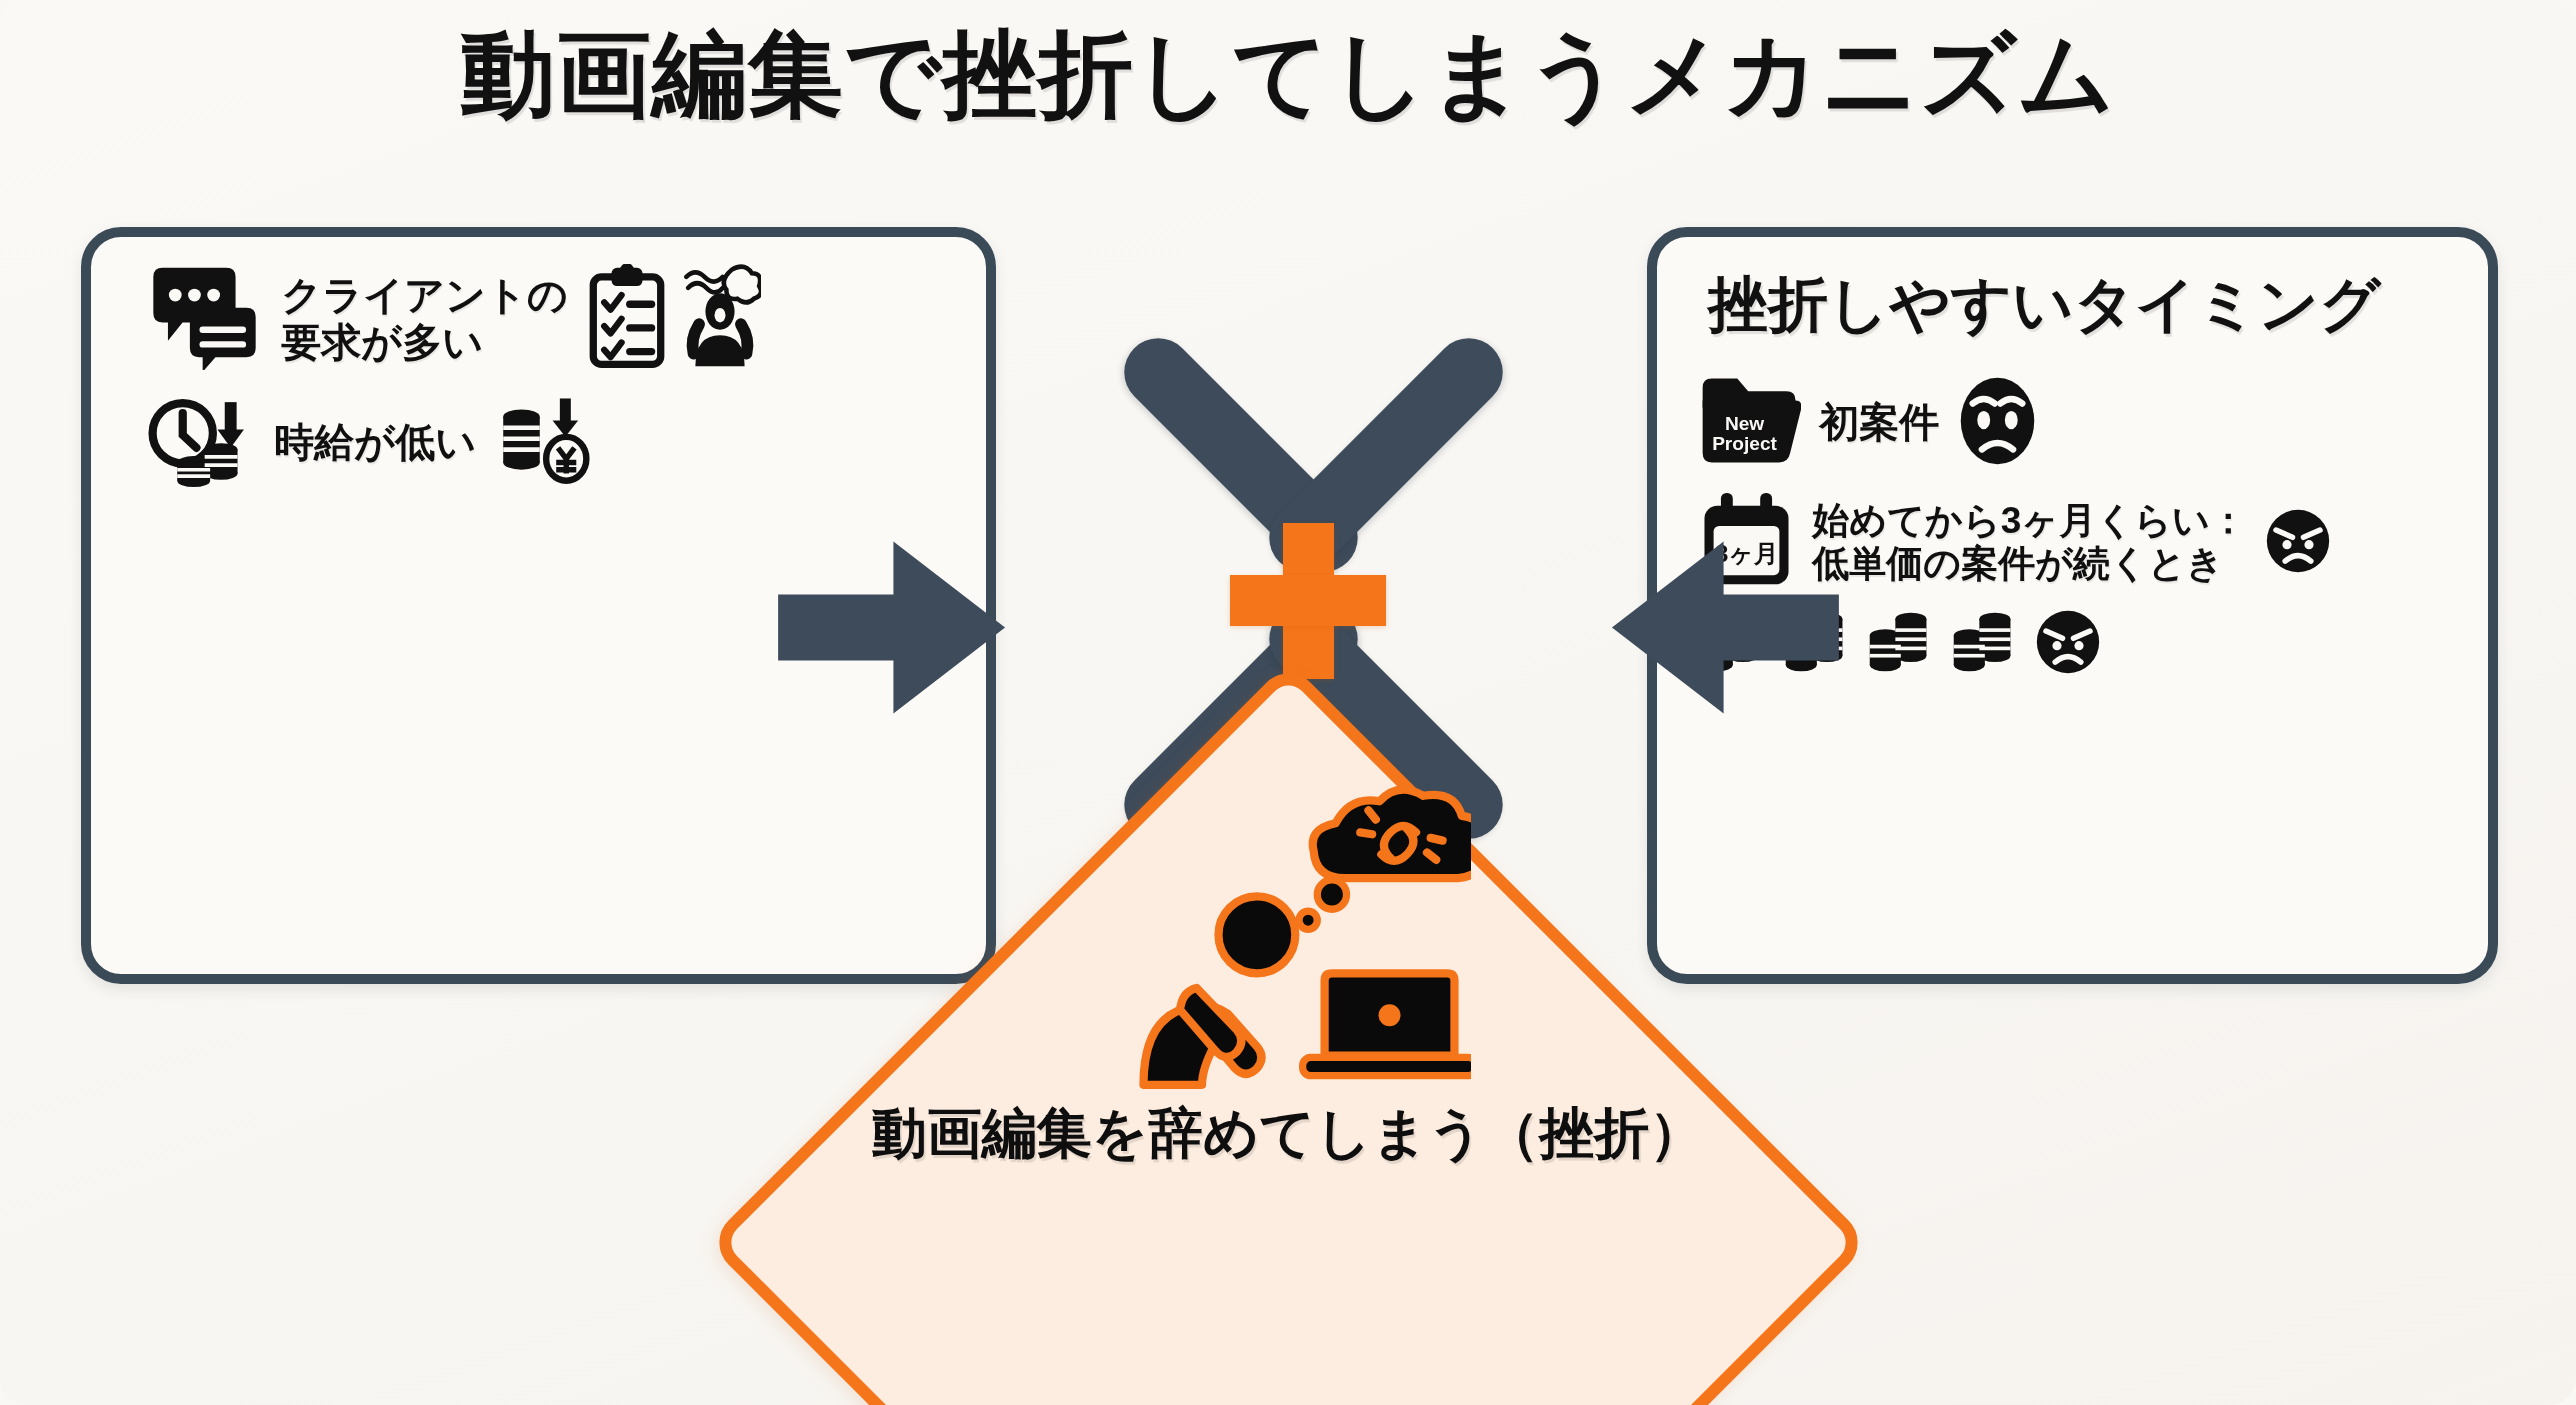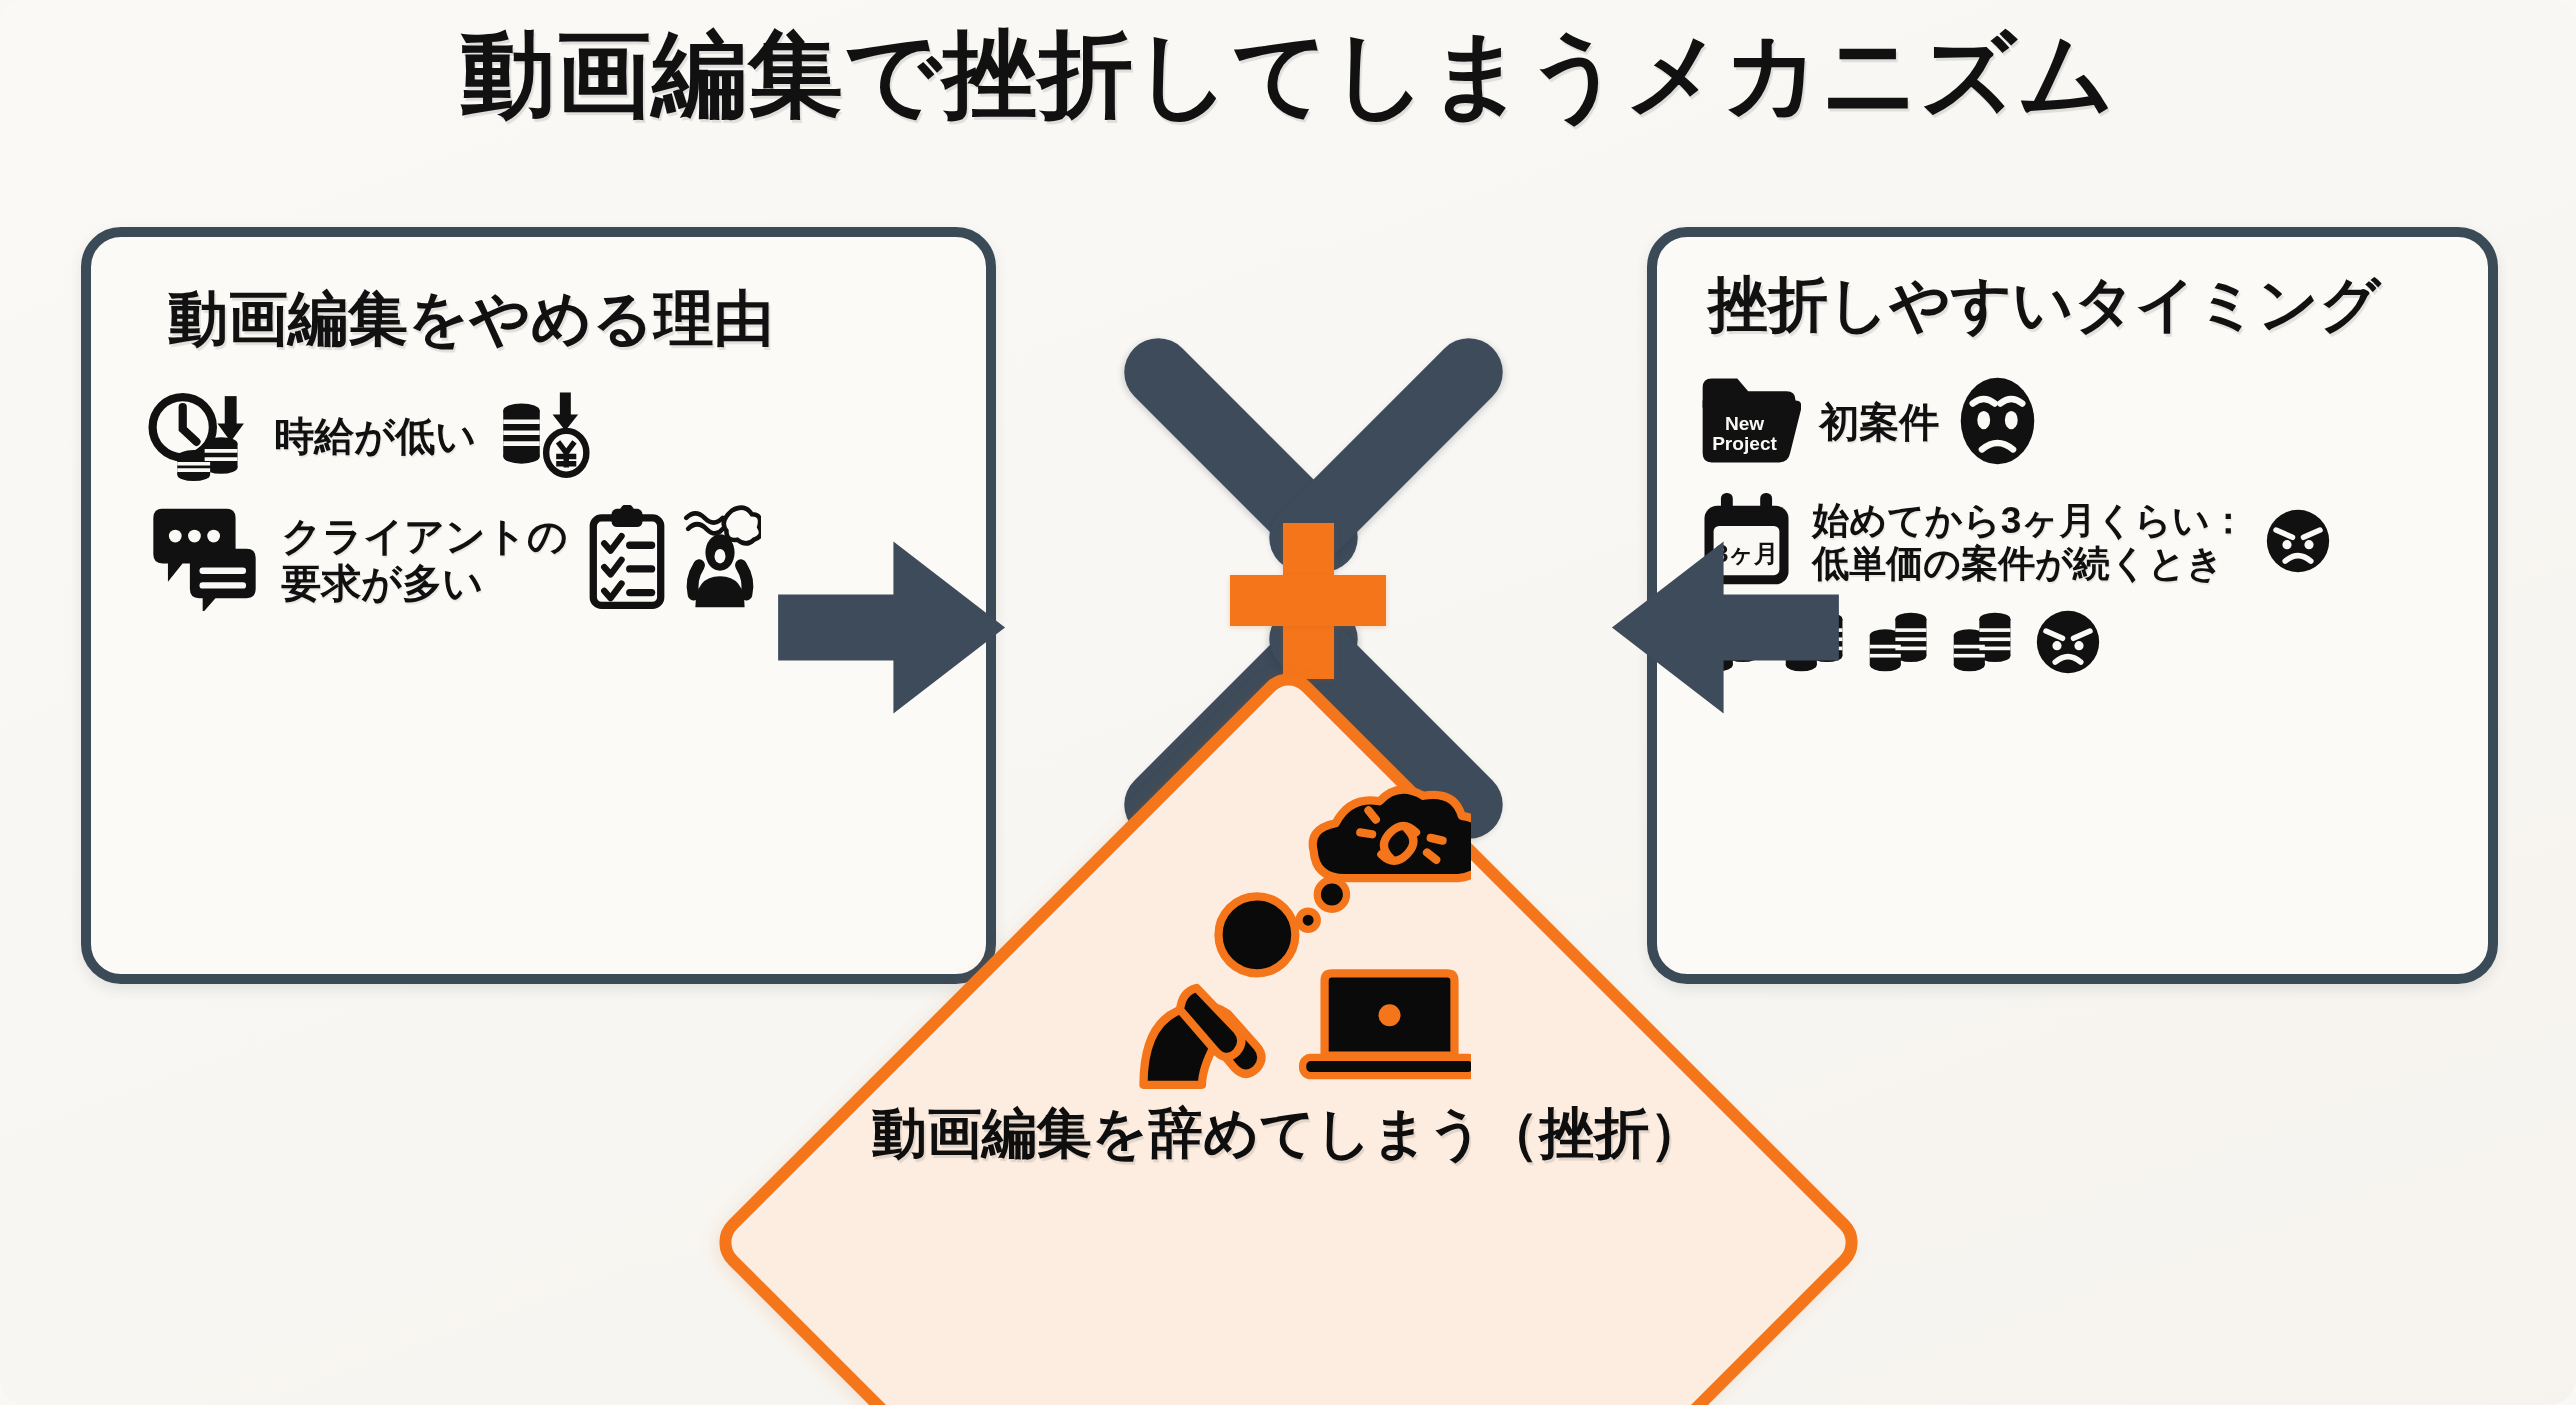--- a/index.html
+++ b/index.html
@@ -165,67 +165,22 @@
   }
 </style>
 </head>
 <body>
 
 <div class="stage">
 
   <div class="title">動画編集で挫折してしまうメカニズム</div>
 
   <div class="panel panel-left">
-    <div class="panel-title">動画編集をやめる理由</div>
 
     <div class="items">
-
-      <div class="item">
-        <span class="ico">
-          <svg width="110" height="95" viewBox="0 0 120 104">
-            <circle cx="40" cy="44" r="33" fill="none" stroke="#111" stroke-width="9"></circle>
-            <path d="M40 22 L40 46 L55 60" fill="none" stroke="#111" stroke-width="9" stroke-linecap="round"></path>
-            <rect x="86" y="10" width="13" height="32" fill="#111"></rect>
-            <path d="M78 40 L107 40 L92.5 60 Z" fill="#111"></path>
-            <g fill="#111">
-              <ellipse cx="82" cy="62" rx="18" ry="7"></ellipse>
-                <rect x="64" y="62" width="36" height="26"></rect>
-              <ellipse cx="82" cy="88" rx="18" ry="7"></ellipse>
-              <ellipse cx="52" cy="76" rx="18" ry="7"></ellipse>
-                <rect x="34" y="76" width="36" height="20"></rect>
-              <ellipse cx="52" cy="96" rx="18" ry="7"></ellipse>
-            </g>
-            <g stroke="#FBF9F6" stroke-width="4">
-              <line x1="64" y1="70" x2="100" y2="70"></line>
-                <line x1="64" y1="79" x2="100" y2="79"></line>
-              <line x1="34" y1="84" x2="70" y2="84"></line>
-                <line x1="34" y1="91" x2="70" y2="91"></line>
-            </g>
-          </svg>
-        </span>
-        <span class="item-label">時給が低い</span>
-        <span class="ico">
-          <svg width="97" height="95" viewBox="0 0 106 104">
-            <g fill="#111">
-              <ellipse cx="30" cy="26" rx="20" ry="8"></ellipse>
-                <rect x="10" y="26" width="40" height="50"></rect>
-              <ellipse cx="30" cy="76" rx="20" ry="8"></ellipse>
-            </g>
-            <g stroke="#FBF9F6" stroke-width="5">
-              <line x1="10" y1="38" x2="50" y2="38"></line>
-                <line x1="10" y1="50" x2="50" y2="50"></line>
-                <line x1="10" y1="62" x2="50" y2="62"></line>
-            </g>
-            <rect x="72" y="6" width="12" height="26" fill="#111"></rect>
-            <path d="M64 30 L92 30 L78 48 Z" fill="#111"></path>
-            <ellipse cx="79" cy="72" rx="22" ry="24" fill="none" stroke="#111" stroke-width="7"></ellipse>
-            <path d="M70 60 L79 72 L88 60 M68 76 H90 M68 84 H90 M79 72 V88" stroke="#111" stroke-width="6" fill="none"></path>
-          </svg>
-        </span>
-      </div>
 
       <div class="item">
         <span class="ico">
           <svg width="117" height="106" viewBox="0 0 128 116">
             <path d="M8 14 q0-10 10-10 h70 q10 0 10 10 v40 q0 10-10 10 h-48 l-16 20 v-20 h-6 q-10 0-10-10 z" fill="#111"></path>
             <circle cx="32" cy="34" r="7" fill="#FBF9F6"></circle>
               <circle cx="53" cy="34" r="7" fill="#FBF9F6"></circle>
               <circle cx="74" cy="34" r="7" fill="#FBF9F6"></circle>
             <path d="M48 58 q0-10 10-10 h52 q10 0 10 10 v34 q0 10-10 10 h-34 l-14 16 v-16 h-4 q-10 0-10-10 z" fill="#111"></path>
             <g stroke="#FBF9F6" stroke-width="7" stroke-linecap="round">
@@ -264,20 +219,64 @@
               <ellipse cx="45" cy="52" rx="16" ry="20" fill="#111"></ellipse>
               <ellipse cx="45" cy="56" rx="6" ry="8" fill="#FBF9F6"></ellipse>
               <path d="M18 112 q0-34 27-34 q27 0 27 34 z" fill="#111"></path>
               <path d="M22 66 q-10 16-6 32" stroke="#111" stroke-width="13" fill="none" stroke-linecap="round"></path>
               <path d="M68 66 q10 16 6 32" stroke="#111" stroke-width="13" fill="none" stroke-linecap="round"></path>
             </svg>
           </span>
         </span>
       </div>
 
+      <div class="item">
+        <span class="ico">
+          <svg width="110" height="95" viewBox="0 0 120 104">
+            <circle cx="40" cy="44" r="33" fill="none" stroke="#111" stroke-width="9"></circle>
+            <path d="M40 22 L40 46 L55 60" fill="none" stroke="#111" stroke-width="9" stroke-linecap="round"></path>
+            <rect x="86" y="10" width="13" height="32" fill="#111"></rect>
+            <path d="M78 40 L107 40 L92.5 60 Z" fill="#111"></path>
+            <g fill="#111">
+              <ellipse cx="82" cy="62" rx="18" ry="7"></ellipse>
+                <rect x="64" y="62" width="36" height="26"></rect>
+              <ellipse cx="82" cy="88" rx="18" ry="7"></ellipse>
+              <ellipse cx="52" cy="76" rx="18" ry="7"></ellipse>
+                <rect x="34" y="76" width="36" height="20"></rect>
+              <ellipse cx="52" cy="96" rx="18" ry="7"></ellipse>
+            </g>
+            <g stroke="#FBF9F6" stroke-width="4">
+              <line x1="64" y1="70" x2="100" y2="70"></line>
+                <line x1="64" y1="79" x2="100" y2="79"></line>
+              <line x1="34" y1="84" x2="70" y2="84"></line>
+                <line x1="34" y1="91" x2="70" y2="91"></line>
+            </g>
+          </svg>
+        </span>
+        <span class="item-label">時給が低い</span>
+        <span class="ico">
+          <svg width="97" height="95" viewBox="0 0 106 104">
+            <g fill="#111">
+              <ellipse cx="30" cy="26" rx="20" ry="8"></ellipse>
+                <rect x="10" y="26" width="40" height="50"></rect>
+              <ellipse cx="30" cy="76" rx="20" ry="8"></ellipse>
+            </g>
+            <g stroke="#FBF9F6" stroke-width="5">
+              <line x1="10" y1="38" x2="50" y2="38"></line>
+                <line x1="10" y1="50" x2="50" y2="50"></line>
+                <line x1="10" y1="62" x2="50" y2="62"></line>
+            </g>
+            <rect x="72" y="6" width="12" height="26" fill="#111"></rect>
+            <path d="M64 30 L92 30 L78 48 Z" fill="#111"></path>
+            <ellipse cx="79" cy="72" rx="22" ry="24" fill="none" stroke="#111" stroke-width="7"></ellipse>
+            <path d="M70 60 L79 72 L88 60 M68 76 H90 M68 84 H90 M79 72 V88" stroke="#111" stroke-width="6" fill="none"></path>
+          </svg>
+        </span>
+      </div>
+
 
     </div>
   </div>
 
   <div class="panel panel-right">
     <div class="panel-title">挫折しやすいタイミング</div>
 
     <div class="items">
 
 

